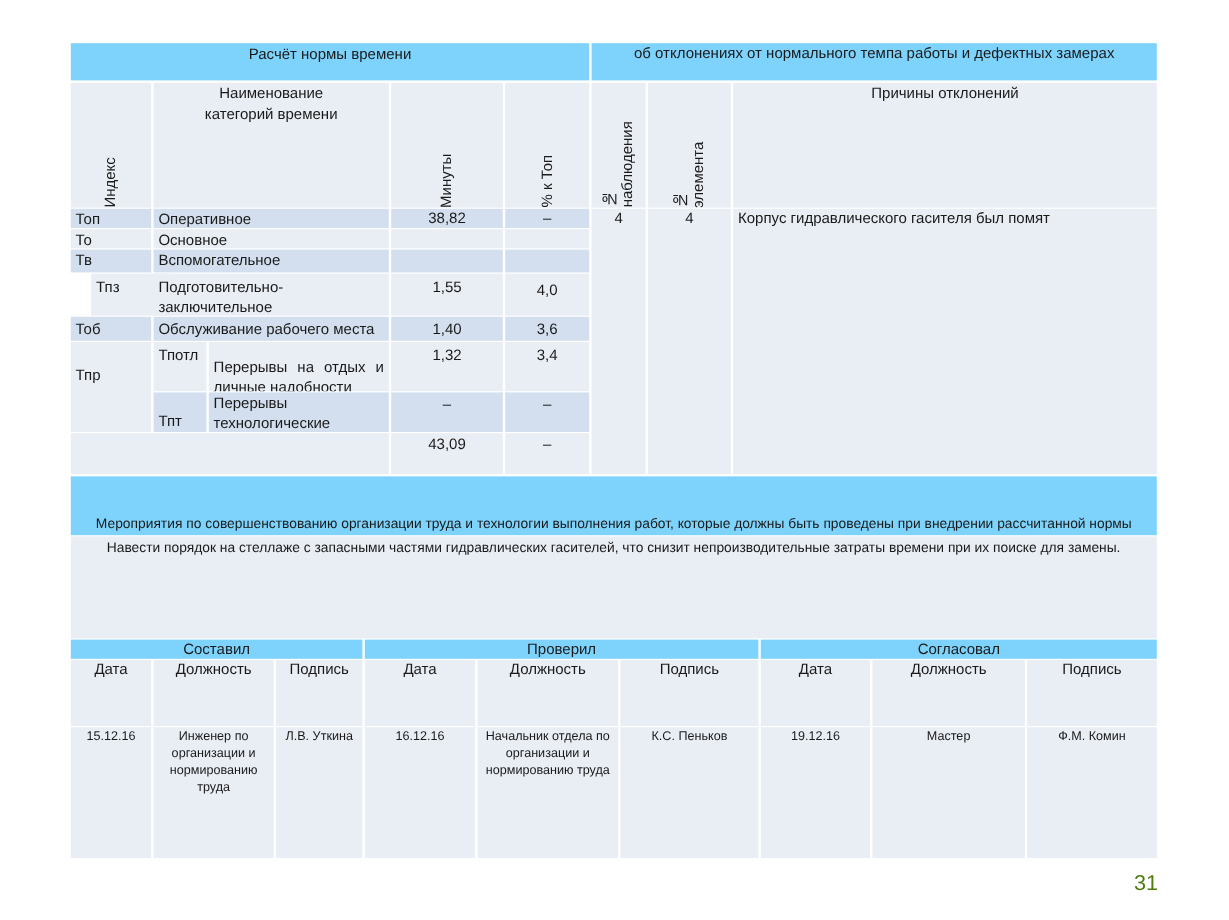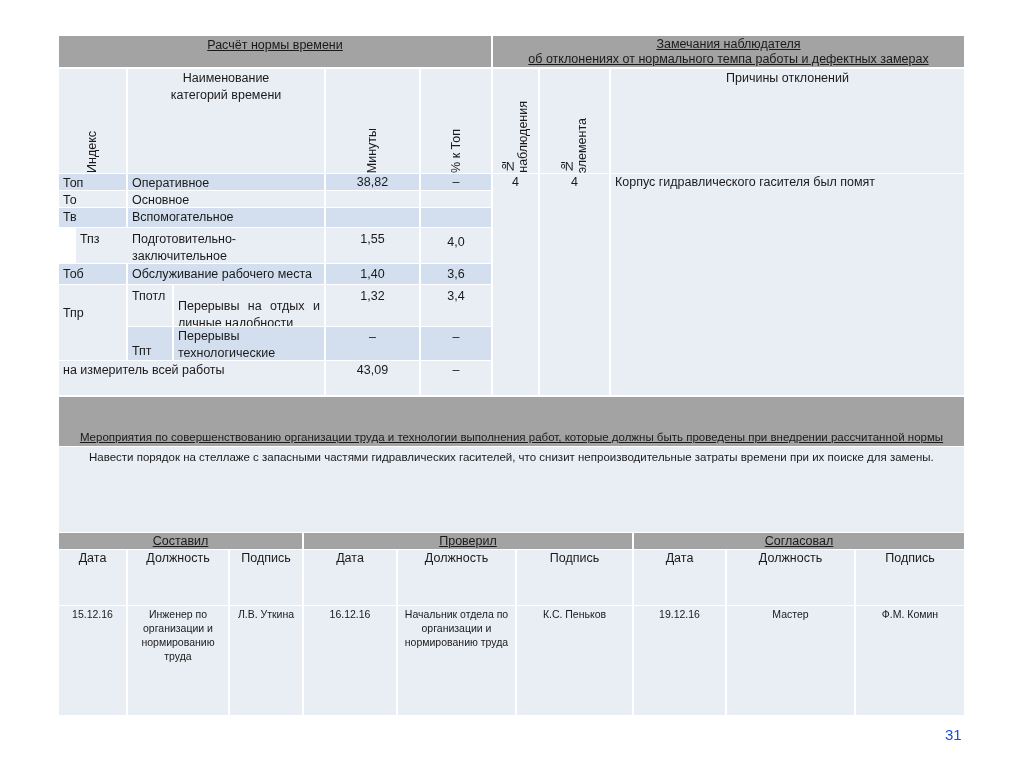--- a/index.html
+++ b/index.html
@@ -1,37 +1,36 @@
 <!DOCTYPE html>
 <html><head>
 <meta charset="utf-8">
 <style>
   html, body { margin:0; padding:0; }
   body {
     width:1024px; height:767px; background:#ffffff; position:relative; overflow:hidden;
     font-family:"Liberation Sans", "DejaVu Sans", sans-serif; color:#1a1a1a;
   }
   .cell { position:absolute; box-sizing:border-box; font-size:12.5px; line-height:17px; overflow:hidden; }
-  .hdr { background:#a3a3a3;text-decoration:underline; }
+  .hdr { background:#7dd3fc; }
   .lt { background:#e9edf4; }
   .dk { background:#d3dfee; }
   .center { text-align:center; }
   .pad { padding:1px 4px; }
   .vert { display:flex; align-items:flex-end; justify-content:center; }
   .vert span { writing-mode:vertical-rl; transform:rotate(180deg); display:block; font-size:12.5px; line-height:15px; text-align:left; padding-bottom:26px; }
   .small { font-size:10.5px; line-height:14px; }
-  .page-num { position:absolute; left:945px; top:726px; font-size:15px; color:#1d4ed8; }
+  .page-num { position:absolute; left:945px; top:726px; font-size:18px; color:#4d7c0f; }
   .justify { text-align:justify; }
 </style>
 </head>
 <body>
 
 <div class="cell hdr center" style="left:59px;top:36px;width:432px;height:31px;padding-top:1px;">Расчёт нормы времени</div>
 <div class="cell hdr center" style="left:493px;top:36px;width:471px;height:31px;line-height:15px;padding-top:1px;">
-  <div>Замечания наблюдателя</div>
   <div>об отклонениях от нормального темпа работы и дефектных замерах</div>
 </div>
 
 <div class="cell lt vert" style="left:59px;top:69px;width:67px;height:104px;">
     <span style="padding-bottom:30px;">Индекс</span>
   </div>
 <div class="cell lt center" style="left:128px;top:69px;width:196px;height:104px;padding:1px 30px;">Наименование категорий времени</div>
 <div class="cell lt vert" style="left:326px;top:69px;width:93px;height:104px;">
     <span>Минуты</span>
   </div>
@@ -84,21 +83,20 @@
 <div class="cell lt pad justify" style="left:174px;top:285px;width:150px;height:41px;padding-top:13px;text-align-last:left;">Перерывы на отдых и личные надобности</div>
 <div class="cell lt center" style="left:326px;top:285px;width:93px;height:41px;padding-top:3px;">1,32</div>
 <div class="cell lt center" style="left:421px;top:285px;width:70px;height:41px;padding-top:3px;">3,4</div>
 
 <div class="cell dk pad" style="left:128px;top:327px;width:44px;height:33px;padding-top:16px;">Тпт</div>
 <div class="cell dk pad" style="left:174px;top:327px;width:150px;height:33px;padding-top:1px;">Перерывы технологические</div>
 <div class="cell dk center" style="left:326px;top:327px;width:93px;height:33px;padding-top:2px;">–</div>
 <div class="cell dk center" style="left:421px;top:327px;width:70px;height:33px;padding-top:2px;">–</div>
 
 <div class="cell lt pad" style="left:59px;top:361px;width:265px;height:34px;">
-  <div>на измеритель всей работы</div>
 </div>
 <div class="cell lt center" style="left:326px;top:361px;width:93px;height:34px;padding-top:1px;">43,09</div>
 <div class="cell lt center" style="left:421px;top:361px;width:70px;height:34px;padding-top:1px;">–</div>
 
 <div class="cell lt center" style="left:493px;top:174px;width:45px;height:221px;">4</div>
 <div class="cell lt center" style="left:540px;top:174px;width:69px;height:221px;">4</div>
 <div class="cell lt" style="left:611px;top:174px;width:353px;height:221px;padding:0 4px;">Корпус гидравлического гасителя был помят</div>
 
 <div class="cell hdr" style="left:59px;top:397px;width:905px;height:49px;display:flex;align-items:flex-end;justify-content:center;text-align:center;font-size:11.5px;line-height:16px;padding:0 8px 1px;">
   <span>Мероприятия по совершенствованию организации труда и технологии выполнения работ, которые должны быть проведены при внедрении рассчитанной нормы</span>

